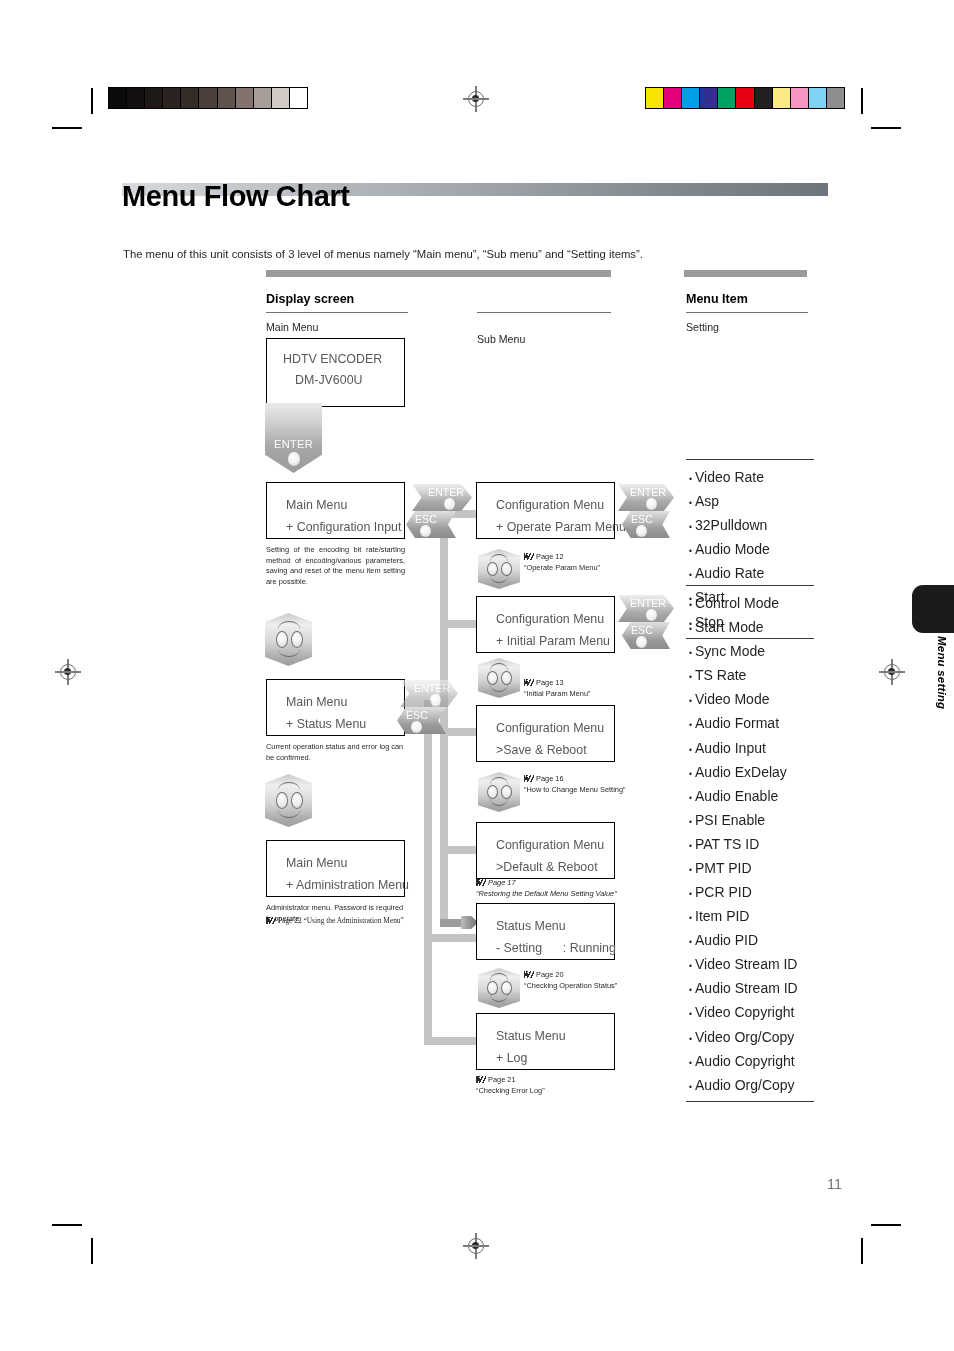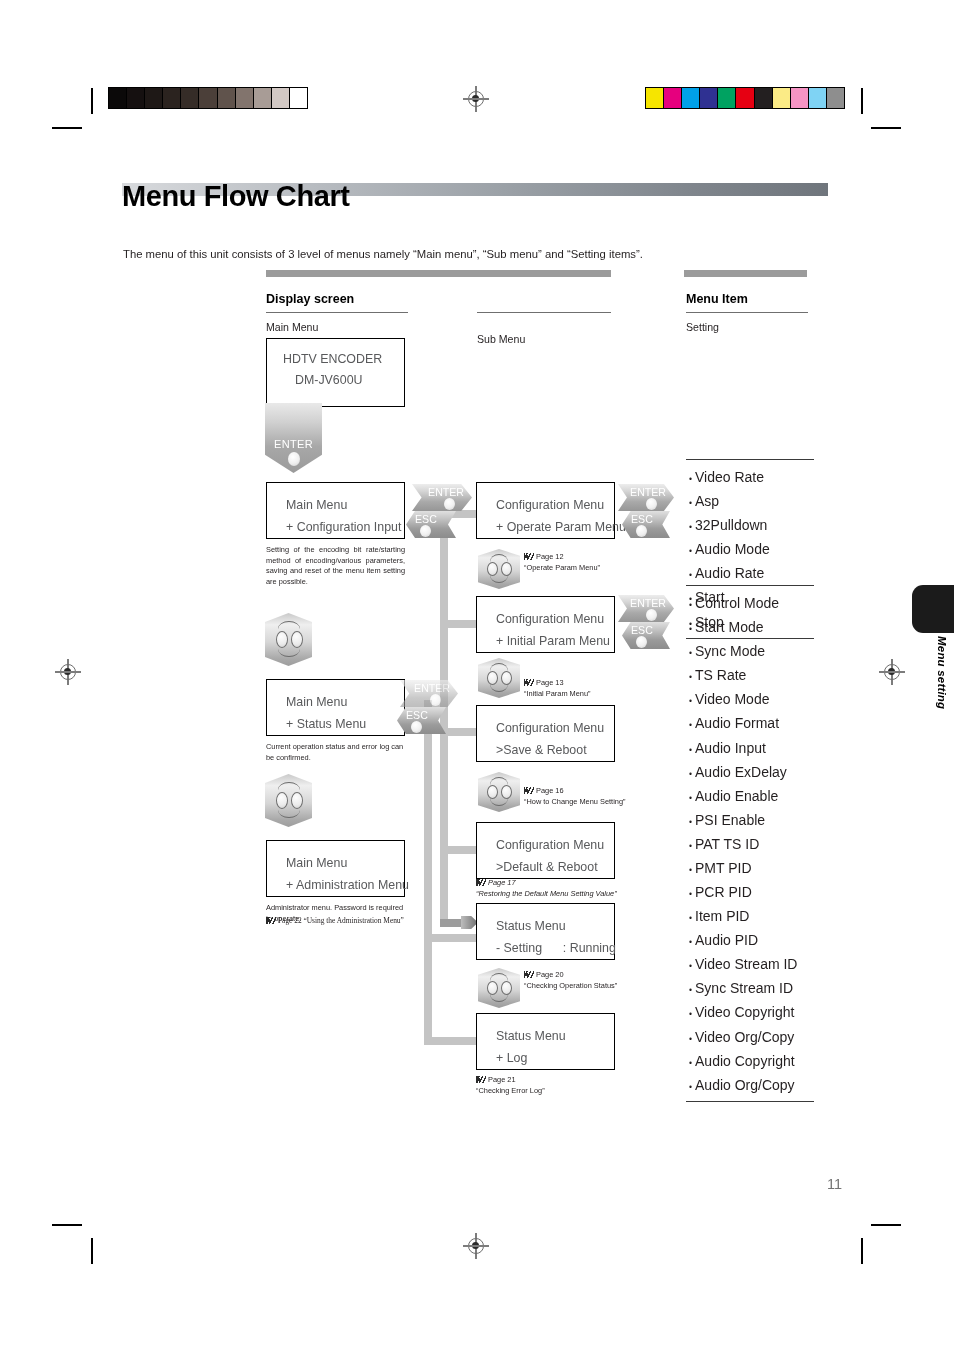--- a/index.html
+++ b/index.html
@@ -367,21 +367,21 @@
 <div class="lcdbox" style="left:476px;top:705px;width:139px;height:57px;">
   <span class="l1">Configuration Menu</span>
   <span class="l2">&gt;Save &amp; Reboot</span>
 </div>
 <div class="hexbtn" style="left:478px;top:772px;width:42px;height:40px;">
   <span class="up" style="top:5px;width:18px;margin-left:-9px;"></span>
   <span class="ov a" style="top:13px;left:9px;width:9px;height:12px;"></span>
   <span class="ov b" style="top:13px;left:23px;width:9px;height:12px;"></span>
   <span class="dn" style="bottom:6px;width:18px;margin-left:-9px;"></span>
 </div>
-<div class="refline" style="left:524px;top:774px;width:115px;margin-top:12px;">
+<div class="refline" style="left:524px;top:774px;width:115px;">
   <span class="bookicon"></span><span>Page 16</span><br>
   <span>“How to Change Menu Setting”</span>
 </div>
 
 <div class="lcdbox" style="left:476px;top:822px;width:139px;height:57px;">
   <span class="l1">Configuration Menu</span>
   <span class="l2">&gt;Default &amp; Reboot</span>
 </div>
 <div class="refline" style="left:476px;top:878px;width:160px;font-style:italic;">
   <span class="bookicon"></span><span>Page 17</span><br>
@@ -438,21 +438,21 @@
       <li>Audio Input</li>
       <li>Audio ExDelay</li>
       <li>Audio Enable</li>
       <li>PSI Enable</li>
       <li>PAT TS ID</li>
       <li>PMT PID</li>
       <li>PCR PID</li>
       <li>Item PID</li>
       <li>Audio PID</li>
       <li>Video Stream ID</li>
-      <li>Sync Stream ID</li>
+      <li>Audio Stream ID</li>
       <li>Video Copyright</li>
       <li>Video Org/Copy</li>
       <li>Audio Copyright</li>
       <li>Audio Org/Copy</li>
     </ul>
   <div class="bar"></div>
 </div>
 
 <div id="side-tab"></div>
 <div id="side-tab-label">Menu setting</div>

